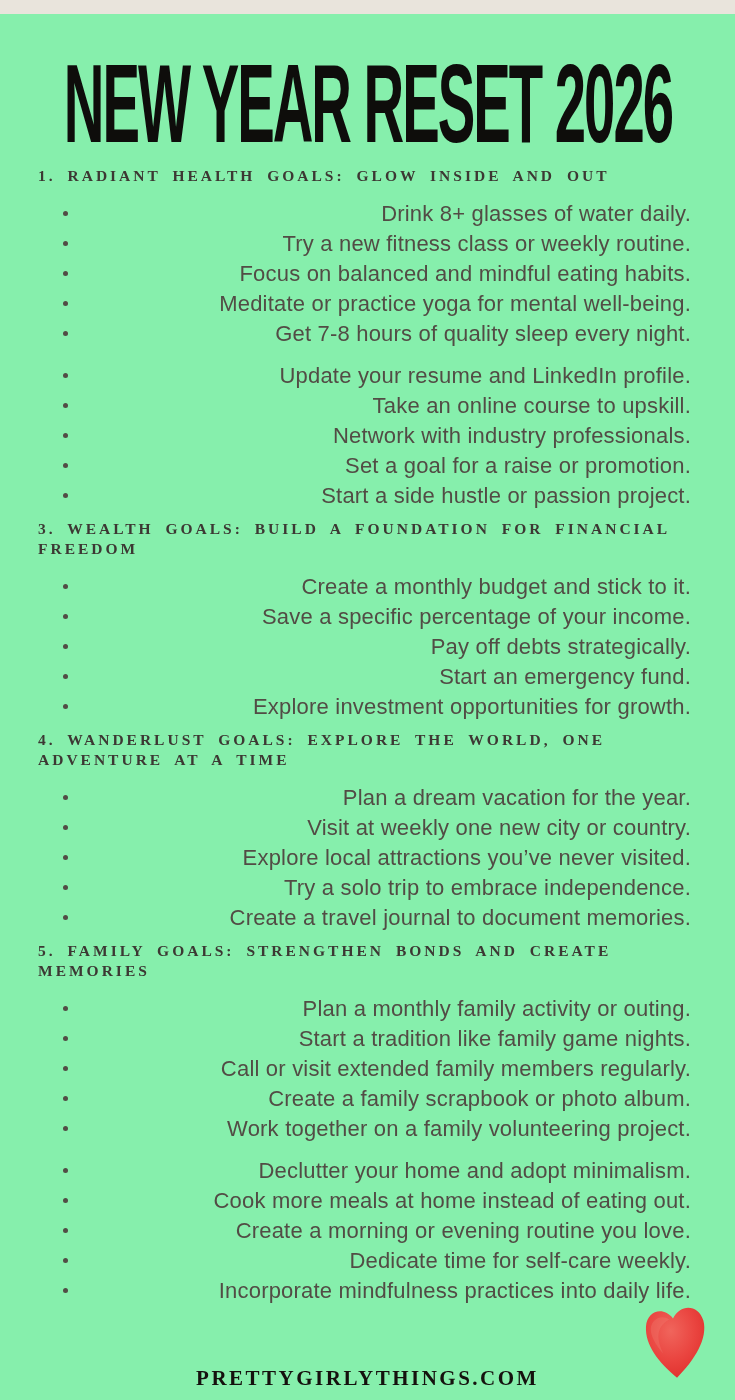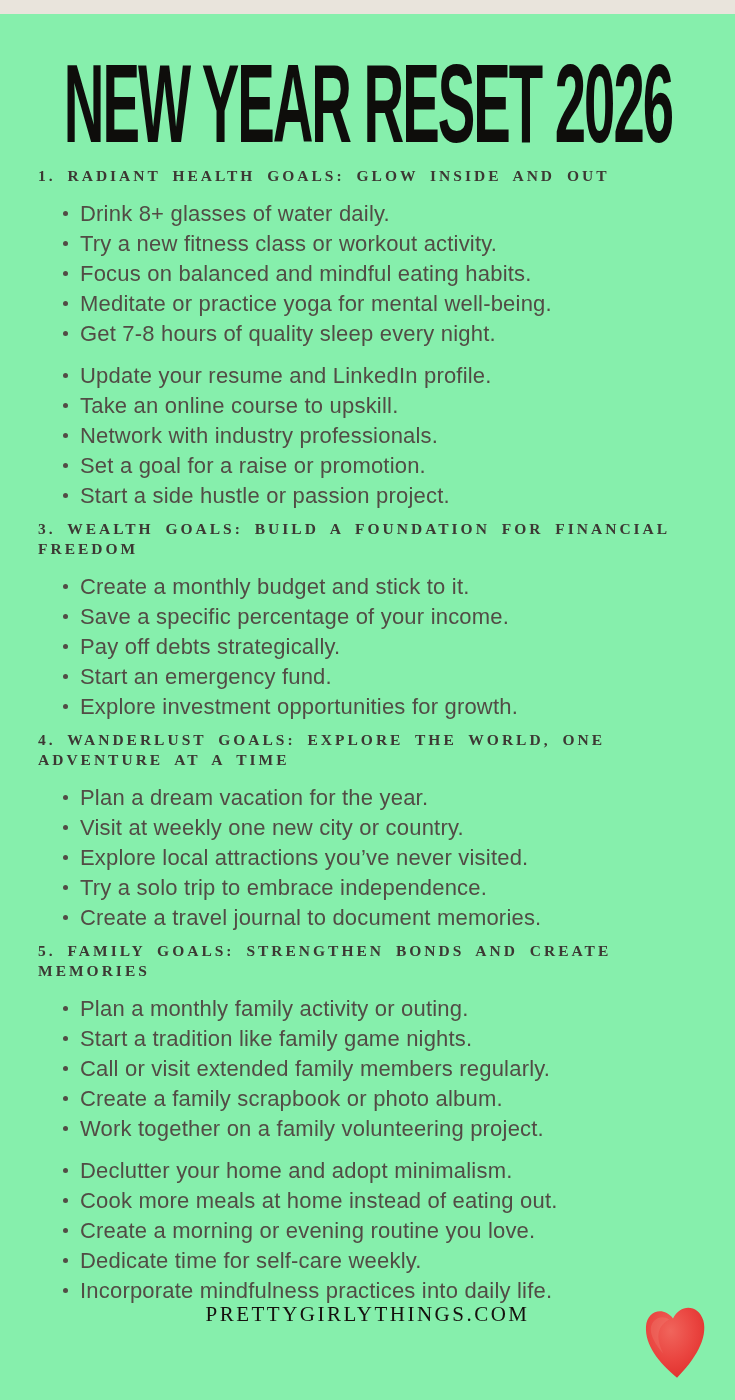--- a/index.html
+++ b/index.html
@@ -50,40 +50,41 @@
     list-style: none;
     margin: 0 0 8px 0;
     padding: 4px 0 0 42px;
   }
   .items li {
     position: relative;
     font-size: 22px;
     line-height: 30px;
     letter-spacing: 0.2px;
     color: #524c45;
+    text-align: right;
   }
   .items li::before {
     content: "";
     position: absolute;
     left: -17px;
     top: 12px;
     width: 5px;
     height: 5px;
     border-radius: 50%;
     background: #524c45;
   }
   
   .footer {
     position: absolute;
     left: 0;
-    top: 1288px;
+    top: 1352px;
     width: 100%;
     text-align: center;
     font-family: "Liberation Serif", serif;
-    font-weight: normal;
+    font-weight: bold;
     font-size: 21px;
     letter-spacing: 2.5px;
     color: #15110e;
   }
   .heart {
     position: absolute;
     right: 25px;
     top: 1283px;
     width: 68px;
     height: 86px;
@@ -98,21 +99,21 @@
   <div class="title-wrap">
     <span class="title-inner">NEW YEAR RESET 2026</span>
   </div>
 
   <div class="content">
 
     <section>
       <h2 class="sec-h">1. RADIANT HEALTH GOALS: GLOW INSIDE AND OUT</h2>
       <ul class="items">
         <li>Drink 8+ glasses of water daily.</li>
-        <li>Try a new fitness class or workout activity.</li>
+        <li>Try a new fitness class or weekly routine.</li>
         <li>Focus on balanced and mindful eating habits.</li>
         <li>Meditate or practice yoga for mental well-being.</li>
         <li>Get 7-8 hours of quality sleep every night.</li>
       </ul>
     </section>
 
     <section>
       <ul class="items">
         <li>Update your resume and LinkedIn profile.</li>
         <li>Take an online course to upskill.</li>

